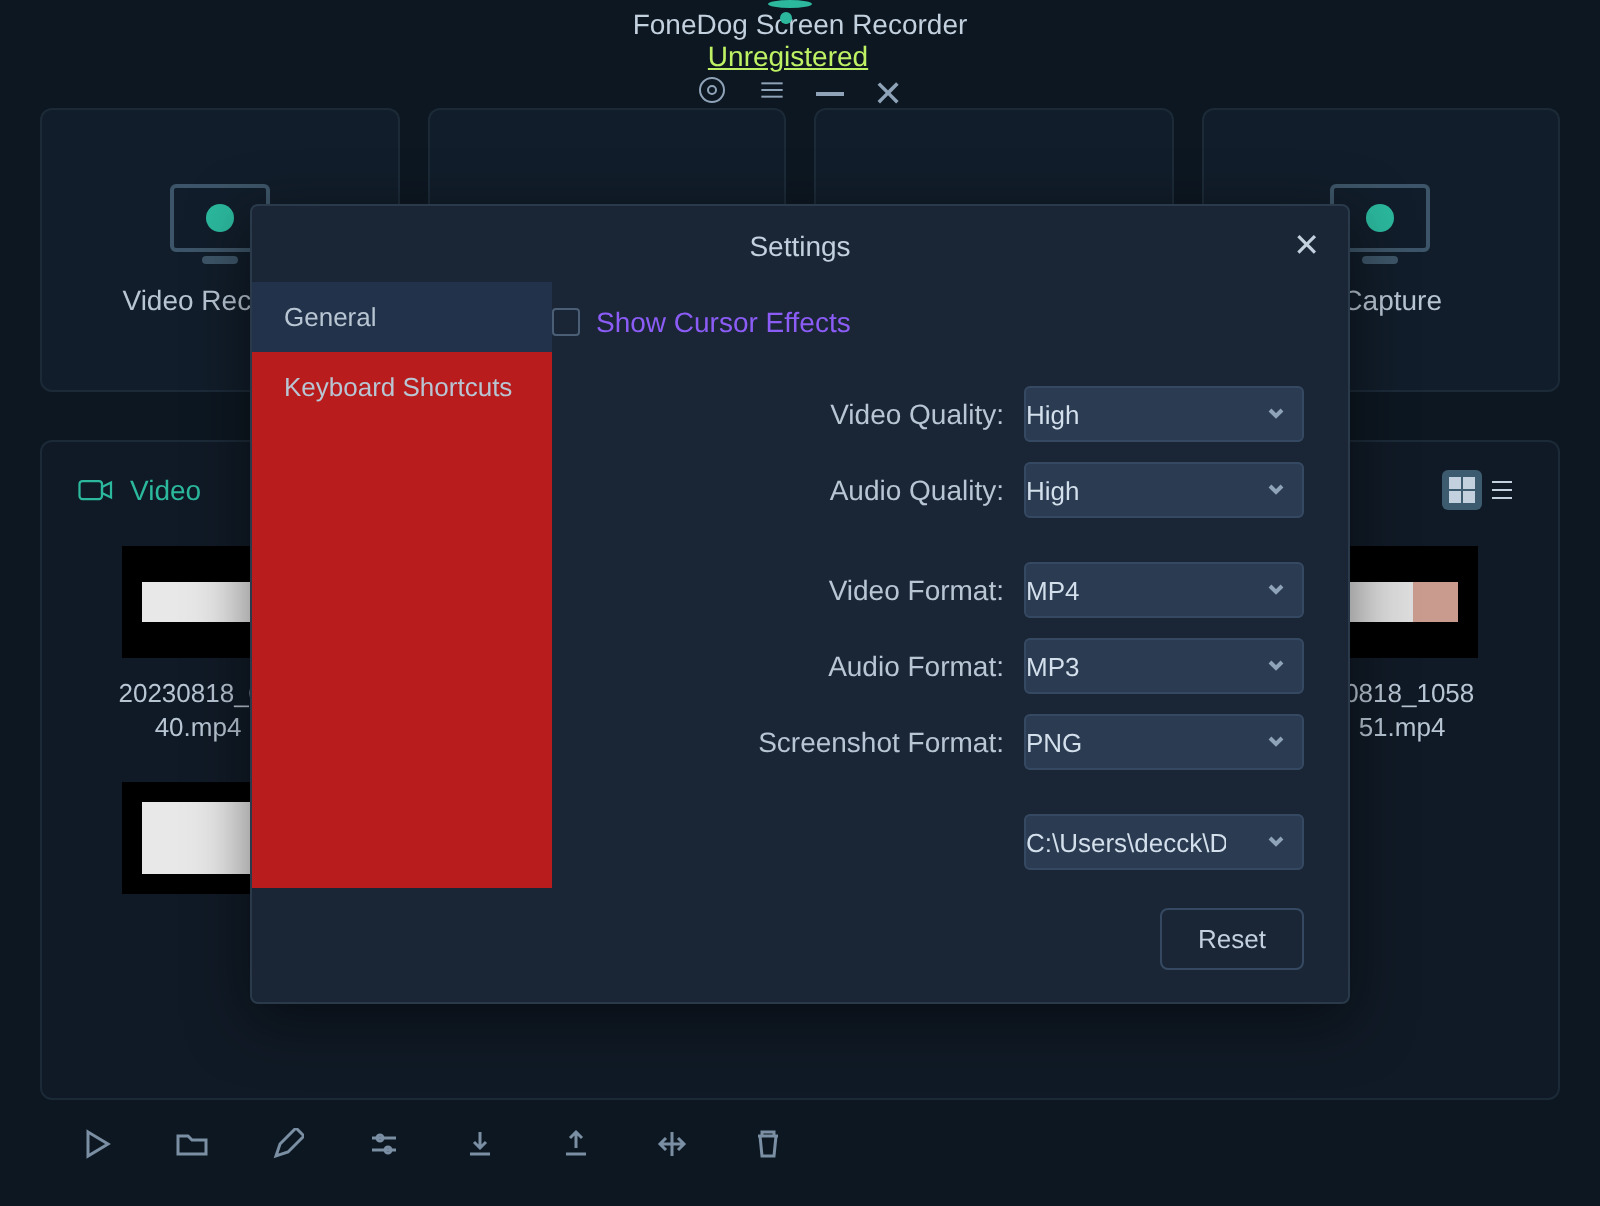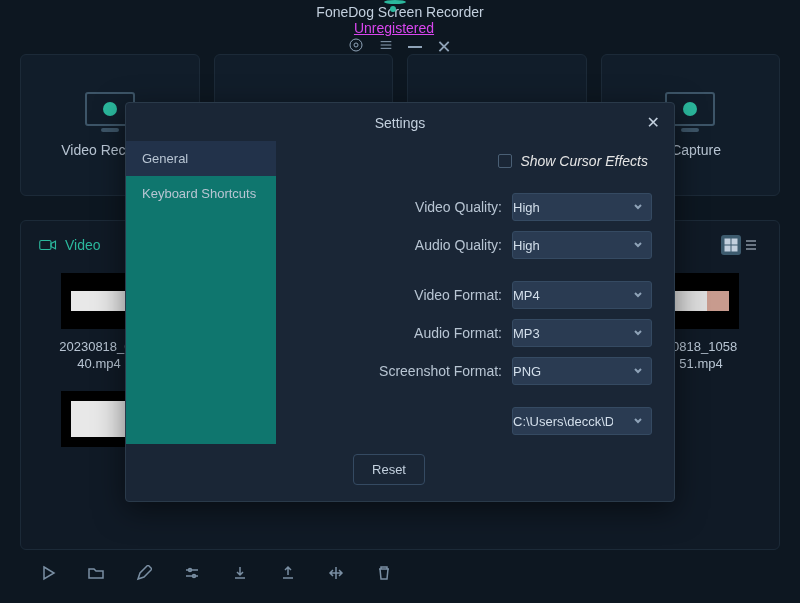--- a/index.html
+++ b/index.html
@@ -3,21 +3,21 @@
 <meta charset="utf-8">
 <style>
 * { margin:0; padding:0; box-sizing:border-box; font-family:-apple-system,BlinkMacSystemFont,"Segoe UI",sans-serif; }
 body { background:#0d1721; width:800px; height:603px; overflow:hidden; color:#8fa3b8; position:relative; }
 
 
 .titlebar { display:flex; align-items:center; height:54px; padding:0 20px;flex-direction:column; }
 .logo { width:22px; height:22px; border:2px solid #2bb89d; border-radius:50%; margin-right:10px; position:relative; }
 .logo::after { content:""; position:absolute; left:4px; top:4px; width:6px; height:6px; background:#2bb89d; border-radius:50%; }
 .app-title { color:#c3d0de; font-size:14px; flex:1; }
-.unreg { color:#d946ef; text-decoration:underline; margin-right:12px; font-size:14px; }
+.unreg { color:#bef264; text-decoration:underline; margin-right:12px; font-size:14px; }
 .tb-icons { display:flex; align-items:center; gap:14px; color:#8fa3b8; }
 .tb-icons svg { width:16px; height:16px; stroke:#8fa3b8; fill:none; stroke-width:1.5; }
 .tb-minus { width:14px; height:2px; background:#8fa3b8; }
 .tb-close { font-size:18px; color:#8fa3b8; }
 
 
 .cards { display:flex; gap:14px; padding:0 20px; }
 .card { flex:1; height:142px; background:#111d2a; border:1px solid #1c2a38; border-radius:6px; display:flex; flex-direction:column; align-items:center; justify-content:center; color:#b8c5d3; font-size:14px; }
 .card-icon { width:50px; height:34px; border:2px solid #3d5568; border-radius:3px; margin-bottom:16px; position:relative; display:flex; align-items:center; justify-content:center; }
 .card-icon .dot { width:14px; height:14px; border-radius:50%; background:#2bb89d; }
@@ -39,31 +39,31 @@
 .thumb-lbl { text-align:center; font-size:13px; color:#b8c5d3; line-height:1.3; }
 .row2 { margin-top:18px; }
 .bottom-tools { position:absolute; bottom:18px; left:40px; display:flex; gap:32px; }
 .bottom-tools svg { width:16px; height:16px; stroke:#7a8fa3; fill:none; stroke-width:1.5; }
 
 
 .modal { position:absolute; left:125px; top:102px; width:550px; height:400px; background:#1a2636; border:1px solid #2a3a4a; border-radius:4px; display:flex; flex-direction:column; box-shadow:0 8px 30px rgba(0,0,0,0.5); }
 .modal-title { text-align:center; padding:12px 0 10px; color:#c3d0de; font-size:14px; position:relative; }
 .modal-close { position:absolute; right:14px; top:10px; color:#c3d0de; font-size:16px; cursor:pointer; }
 .modal-body { display:flex; flex:1; overflow:hidden; }
-.modal-side { width:150px; background:#0f766e; }
+.modal-side { width:150px; background:#b91c1c; }
 .side-item { padding:10px 16px; font-size:13px; color:#b8c5d3; }
 .side-item.active { background:#22324a; }
 .modal-main { flex:1; padding:12px 22px 0 0; overflow:auto; }
-.chk-row { display:flex; justify-content:flex-end; align-items:center; gap:8px; color:#e5e5e5; font-size:14px; margin-bottom:24px; padding-right:4px;font-style:italic; }
+.chk-row { display:flex; justify-content:flex-start; align-items:center; gap:8px; color:#8b5cf6; font-size:14px; margin-bottom:24px; padding-right:4px; }
 .chkbox { width:14px; height:14px; border:1.5px solid #4a5f75; border-radius:2px; }
 .field { display:flex; align-items:center; justify-content:flex-end; gap:10px; margin-bottom:10px; font-size:14px; color:#b8c5d3; }
 .field.gap { margin-top:22px; }
 .sel { width:140px; height:28px; background:#2a3b52; border:1px solid #354a62; border-radius:3px; display:flex; align-items:center; padding:0 0; color:#d3dfeb; font-size:13px; position:relative; }
 .sel svg { position:absolute; right:8px; width:10px; height:10px; stroke:#8fa3b8; fill:none; stroke-width:2; }
-.reset-row { display:flex; justify-content:center; padding:10px 22px 16px 0; }
+.reset-row { display:flex; justify-content:flex-end; padding:10px 22px 16px 0; }
 .reset-btn { padding:7px 18px; border:1px solid #354a62; border-radius:4px; background:transparent; color:#c3d0de; font-size:13px; }
 </style>
 </head>
 <body>
 
 <div class="titlebar">
   <div class="logo"></div>
   <div class="app-title">FoneDog Screen Recorder</div>
   <a class="unreg">Unregistered</a>
   <div class="tb-icons">

